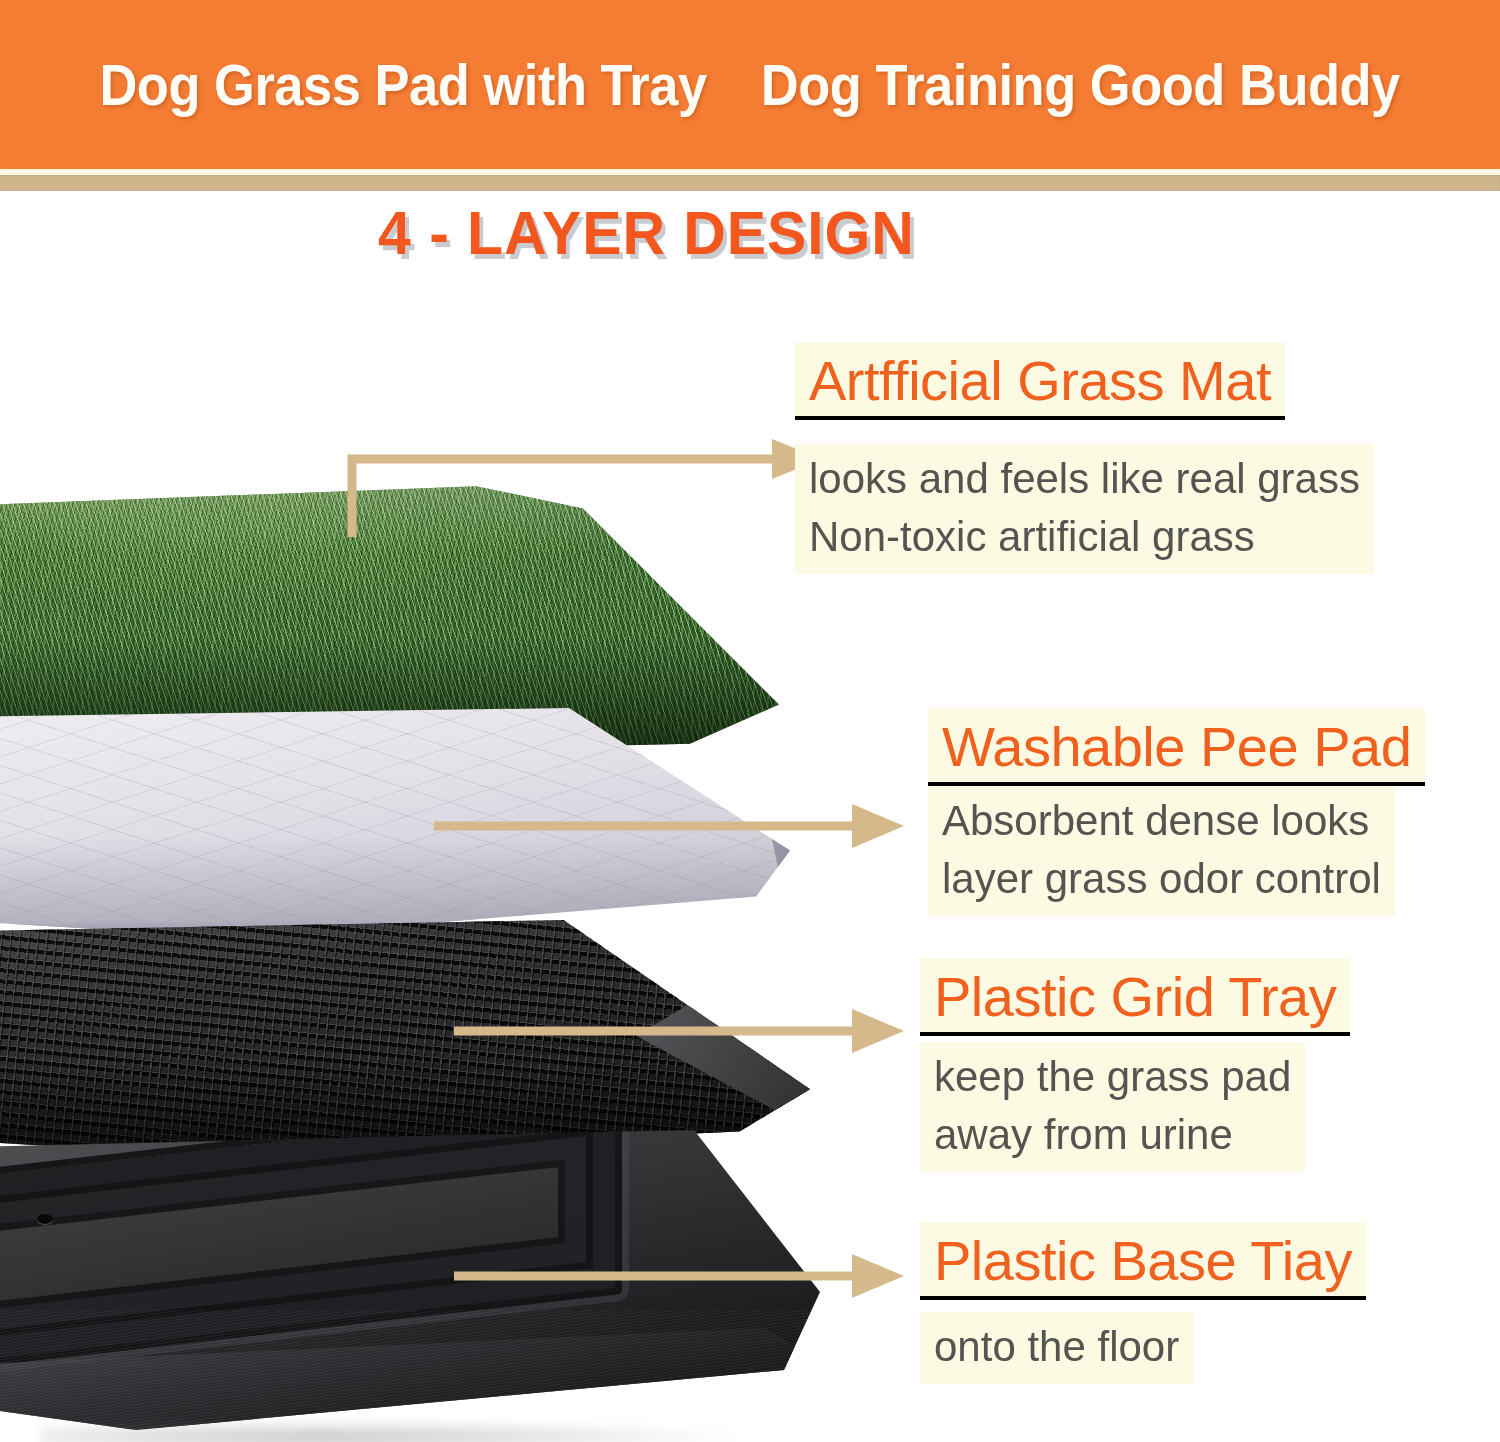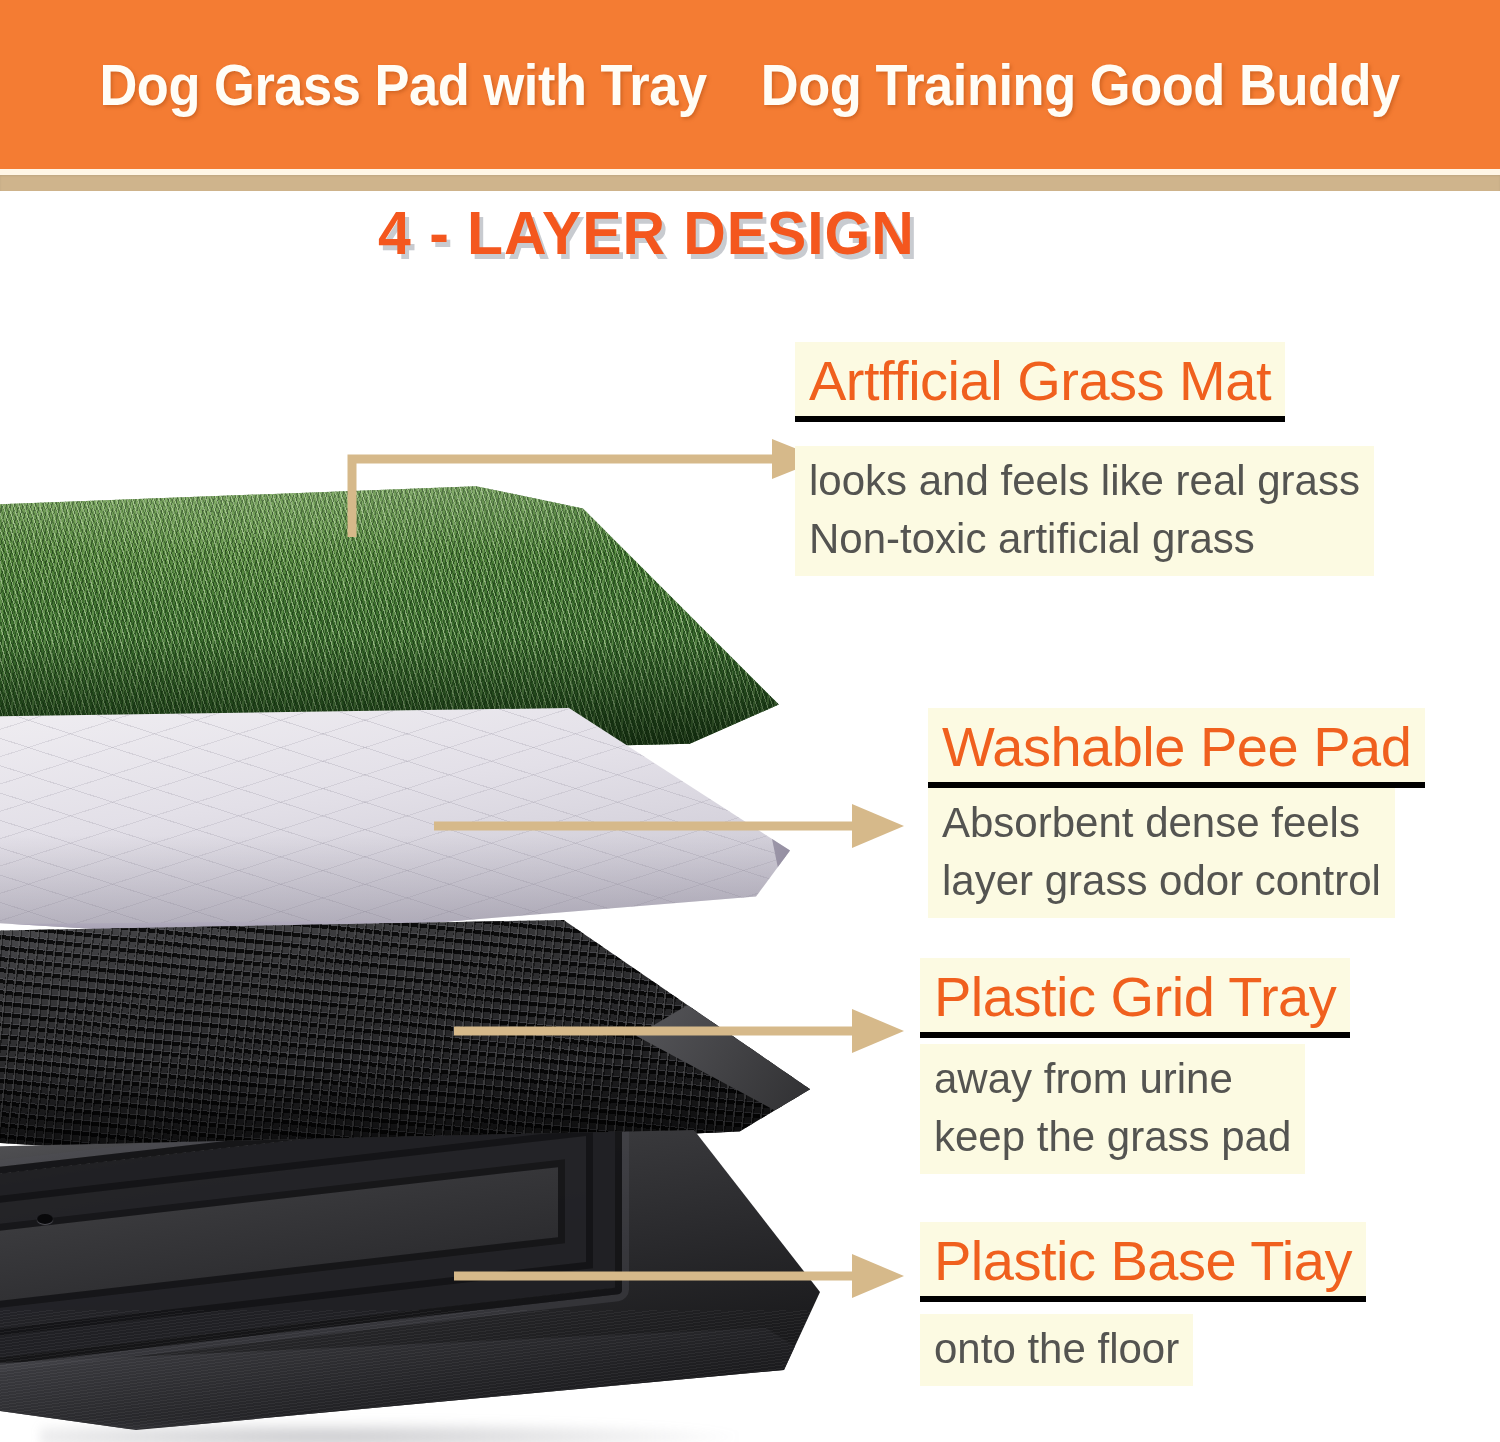--- a/index.html
+++ b/index.html
@@ -191,21 +191,21 @@
   .callout{ position:absolute; }
   .callout-title{
     display:inline-block;
     background:#FCFAE2;
     color:#F0601E;
     font-size:56px;
     line-height:70px;
     font-weight:400;
     letter-spacing:-0.5px;
     padding:4px 14px 0 14px;
-    border-bottom:6px solid #000000;
+    border-bottom:4px solid #000000;
     white-space:nowrap;
   }
   .callout-body{
     background:#FCFAE2;
     color:#545451;
     font-size:42px;
     line-height:58px;
     font-weight:400;
     padding:6px 14px 8px 14px;
     display:inline-block;
@@ -286,30 +286,30 @@
   <div class="callout-title">Artfficial Grass Mat</div>
   <div class="callout-body" style="margin-top:24px;">
     <span>looks and feels like real grass</span>
     <span>Non-toxic artificial grass</span>
   </div>
 </div>
 
 <div class="callout" style="left:900px;top:708px;margin-left:28px;">
   <div class="callout-title">Washable Pee Pad</div>
   <div class="callout-body">
-    <span>Absorbent dense feels</span>
+    <span>Absorbent dense looks</span>
     <span>layer grass odor control</span>
   </div>
 </div>
 
 <div class="callout" style="left:920px;top:958px;">
   <div class="callout-title">Plastic Grid Tray</div>
   <div class="callout-body" style="margin-top:6px;">
+    <span>keep the grass pad</span>
     <span>away from urine</span>
-    <span>keep the grass pad</span>
   </div>
 </div>
 
 <div class="callout" style="left:920px;top:1222px;">
   <div class="callout-title">Plastic Base Tiay</div>
   <div class="callout-body" style="margin-top:12px;">
     <span>onto the floor</span>
   </div>
 </div>
 

